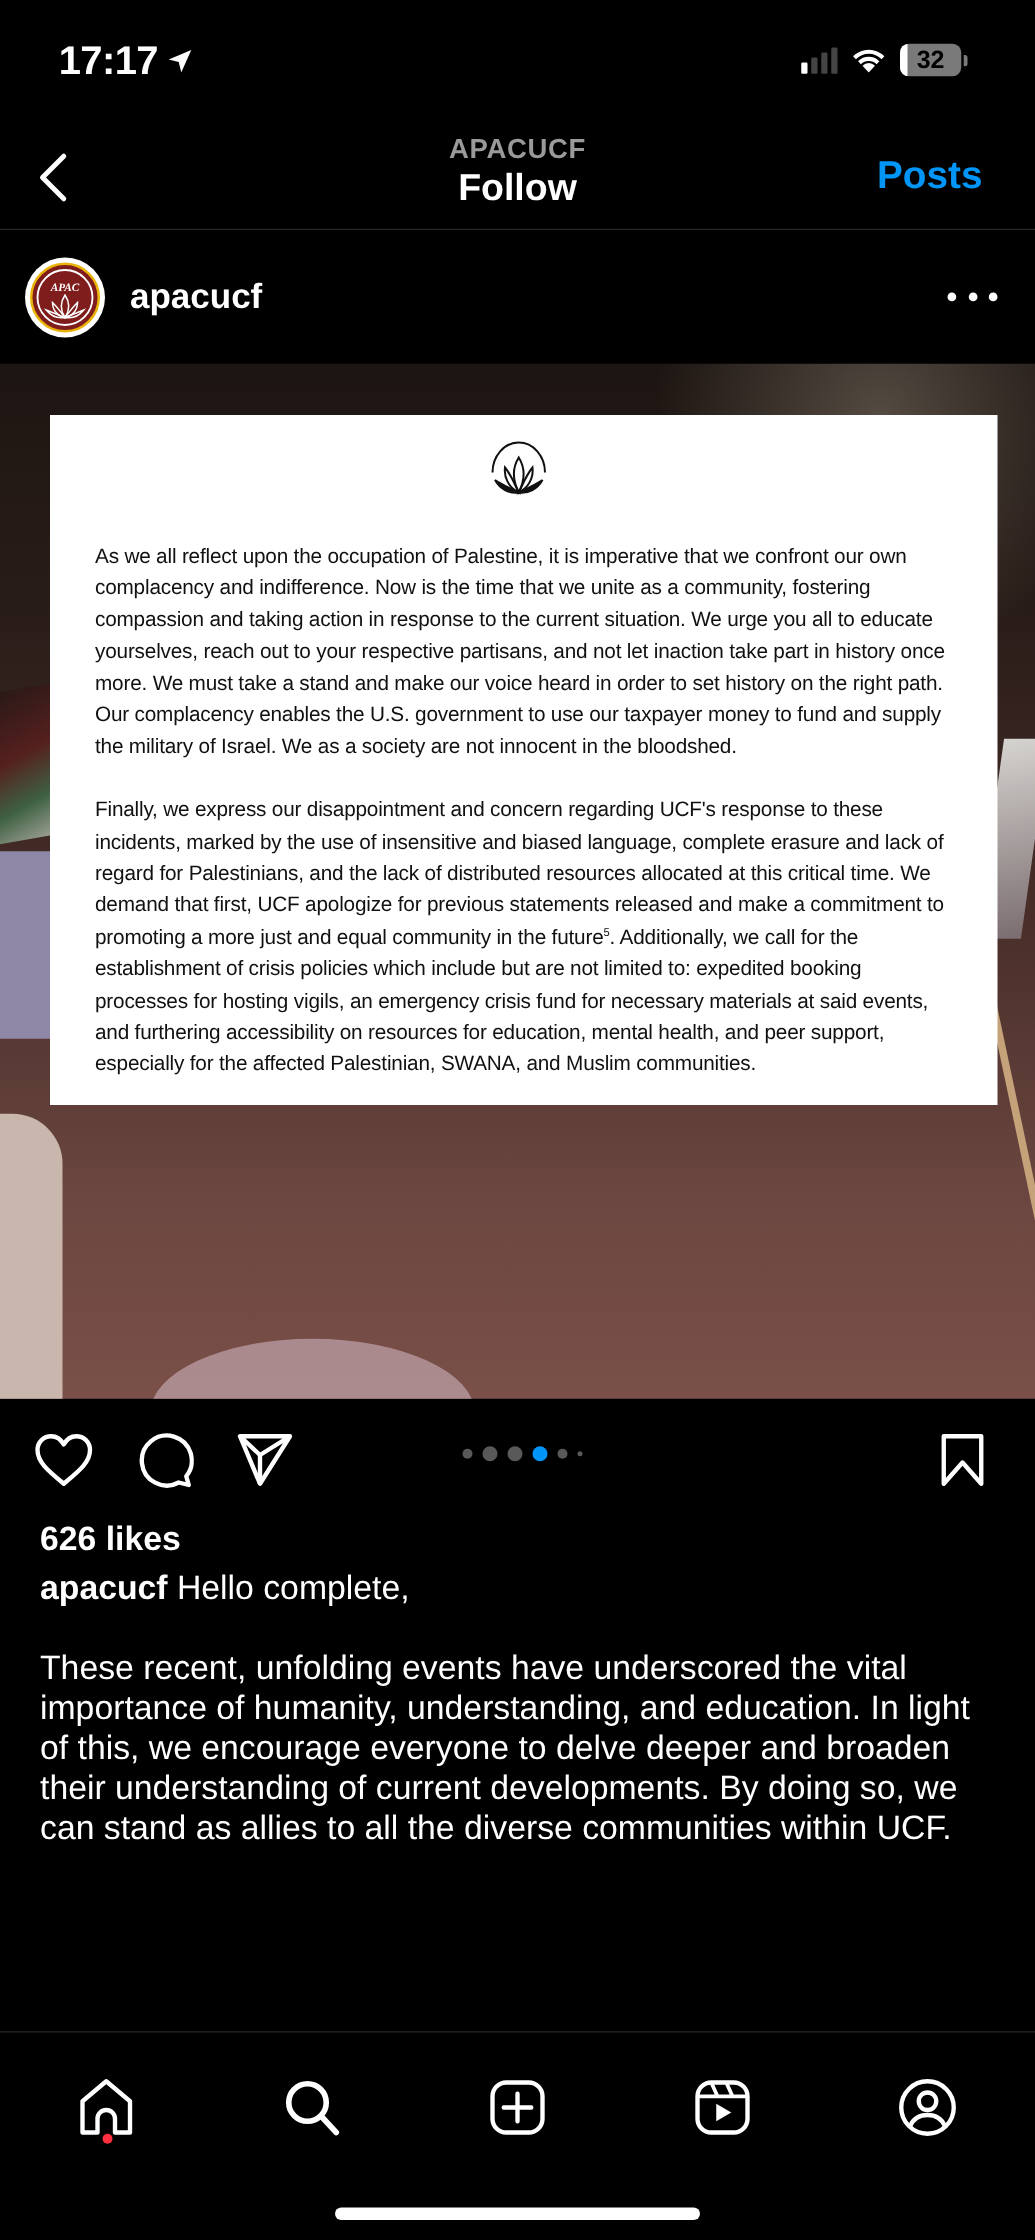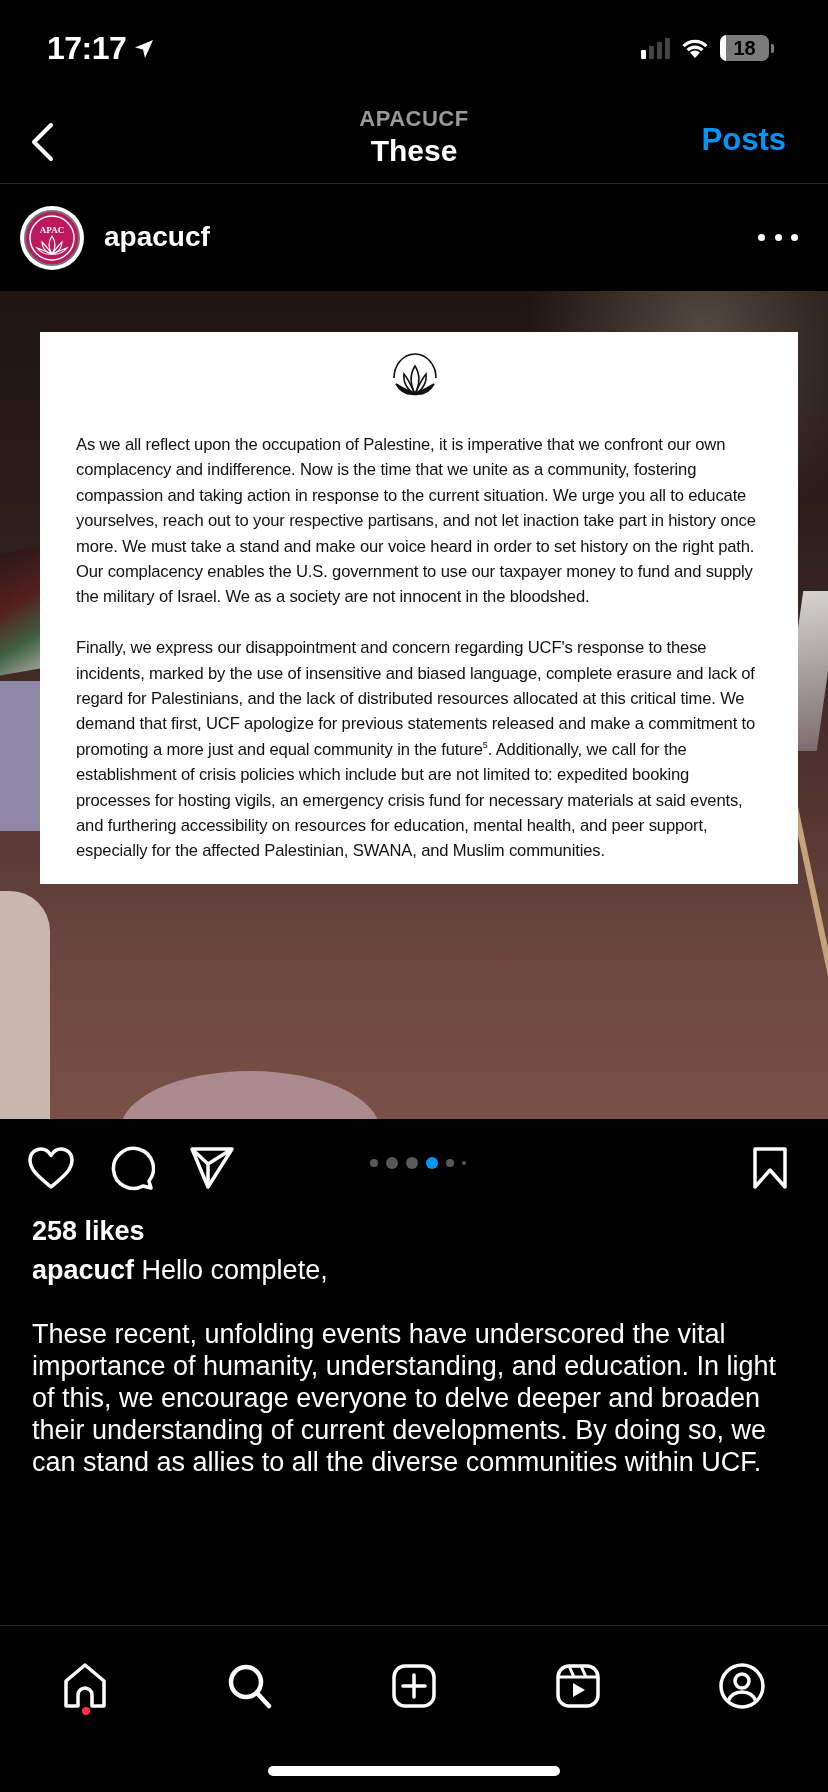--- a/index.html
+++ b/index.html
@@ -22,21 +22,21 @@
     .nav-header { position: absolute; top: 100px; left: 0; width: 828px; height: 84px; border-bottom: 1px solid #262626; }
     .back-btn { position: absolute; left: 22px; top: 20px; width: 40px; height: 44px; display: flex; align-items: center; justify-content: center; cursor: pointer; }
     .nav-titles { position: absolute; left: 0; right: 0; top: 6px; text-align: center; }
     .nav-sub { font-size: 22px; color: #9a9a9a; font-weight: bold; letter-spacing: 0.5px; }
     .nav-title { font-size: 30px; font-weight: bold; color: #fff; margin-top: 2px; }
     .follow-btn { position: absolute; right: 42px; top: 22px; font-size: 31px; font-weight: bold; color: #0095f6; cursor: pointer; background: none; border: none; font-family: inherit; }
 
     
     .post-header { position: absolute; top: 185px; left: 0; width: 828px; height: 106px; }
     .avatar { position: absolute; left: 20px; top: 21px; width: 64px; height: 64px; border-radius: 50%; background: #fff; display: flex; align-items: center; justify-content: center; }
-    .avatar-inner { width: 56px; height: 56px; border-radius: 50%; background: #be185d; display: flex; flex-direction: column; align-items: center; justify-content: center; border: 2px solid #737373; }
+    .avatar-inner { width: 56px; height: 56px; border-radius: 50%; background: #7f1d1d; display: flex; flex-direction: column; align-items: center; justify-content: center; border: 2px solid #eab308; font-style: italic; }
     .username { position: absolute; left: 104px; top: 36px; font-size: 28px; font-weight: bold; color: #fff; cursor: pointer; }
     .more-btn { position: absolute; right: 30px; top: 40px; width: 40px; height: 24px; display: flex; align-items: center; justify-content: space-between; cursor: pointer; }
     .more-btn span { width: 7px; height: 7px; border-radius: 50%; background: #fff; display: block; }
 
     
     .post-media { position: absolute; top: 291px; left: 0; width: 828px; height: 828px; overflow: hidden;
       background:
         radial-gradient(ellipse at 85% 5%, rgba(180,170,150,0.35) 0%, rgba(0,0,0,0) 18%),
         linear-gradient(180deg, #1d1512 0%, #2a1d19 25%, #4a2f2a 55%, #6b4640 80%, #7a5048 100%);
     }
@@ -89,35 +89,35 @@
       <span style="height:17px"></span>
       <span style="height:21px"></span>
     </div>
     <svg width="30" height="22" viewBox="0 0 30 22">
       <path d="M15 21 L10 15.5 A7 7 0 0 1 20 15.5 Z" fill="#fff"></path>
       <path d="M6.5 12 A12 12 0 0 1 23.5 12 L21.3 14.3 A9 9 0 0 0 8.7 14.3 Z" fill="#fff"></path>
       <path d="M2.5 8 A17.5 17.5 0 0 1 27.5 8 L25.3 10.3 A14.5 14.5 0 0 0 4.7 10.3 Z" fill="#fff"></path>
     </svg>
     <div class="battery">
       <div class="fill"></div>
-      <span class="num">18</span>
+      <span class="num">32</span>
     </div>
     <div class="battery-tip"></div>
   </div>
 </div>
 
 <div class="nav-header">
   <div class="back-btn">
     <svg width="26" height="40" viewBox="0 0 26 40">
         <path d="M22 3 L5 20 L22 37" stroke="#fff" stroke-width="4" fill="none" stroke-linecap="round" stroke-linejoin="round"></path>
       </svg>
   </div>
   <div class="nav-titles">
     <div class="nav-sub">APACUCF</div>
-    <div class="nav-title">These</div>
+    <div class="nav-title">Follow</div>
   </div>
   <button class="follow-btn">Posts</button>
 </div>
 
 <div class="post-header">
   <div class="avatar">
     <div class="avatar-inner">
       <svg width="48" height="48" viewBox="0 0 48 48">
         <circle cx="24" cy="24" r="22" stroke="#fff" stroke-width="1.5" fill="none"></circle>
         <text x="24" y="19" text-anchor="middle" font-size="9" font-weight="bold" fill="#fff" font-family="Liberation Serif, serif">APAC</text>
@@ -188,21 +188,21 @@
     <span style="width:4px;height:4px;background:#595959"></span>
   </div>
 
   <div class="action-icon" style="left:745px">
     <svg width="36" height="44" viewBox="0 0 36 44">
         <path d="M3 3 L33 3 L33 41 L18 24 L3 41 Z" stroke="#fff" stroke-width="3.5" fill="none" stroke-linejoin="round"></path>
       </svg>
   </div>
 </div>
 
-<div class="likes">258 likes</div>
+<div class="likes">626 likes</div>
 <div class="caption">
   <p><span class="cap-user">apacucf</span> <span>Hello complete,</span></p>
   <div class="blank"></div>
   <p>These recent, unfolding events have underscored the vital importance of humanity, understanding, and education. In light of this, we encourage everyone to delve deeper and broaden their understanding of current developments. By doing so, we can stand as allies to all the diverse communities within UCF.</p>
 </div>
 
 <div class="tab-bar">
   <div class="tab" style="left:50px">
     <svg width="46" height="46" viewBox="0 0 46 46">
         <path d="M4 43 L4 18 L23 2 L42 18 L42 43 L30 43 L30 32 A7 7 0 0 0 16 32 L16 43 Z" stroke="#fff" stroke-width="3.5" fill="none" stroke-linejoin="round"></path>

